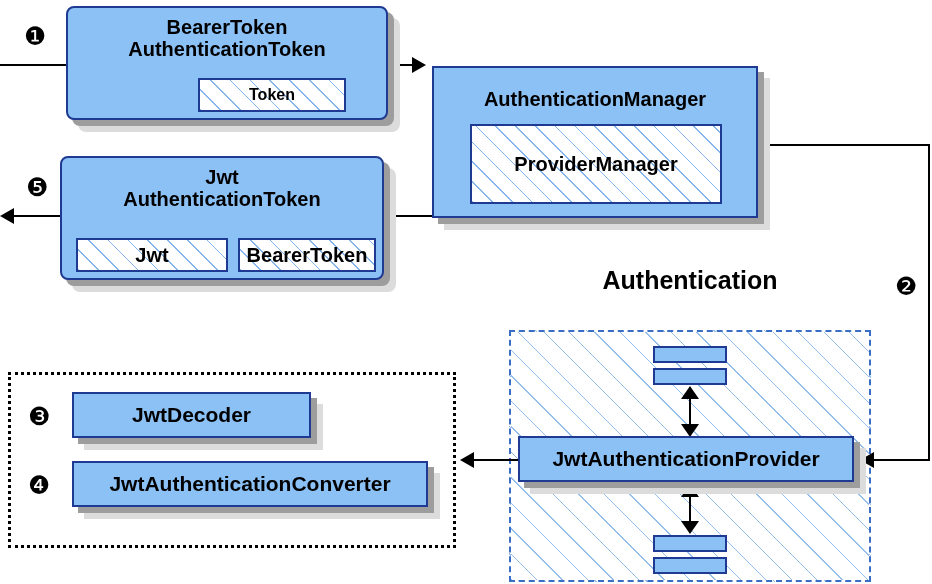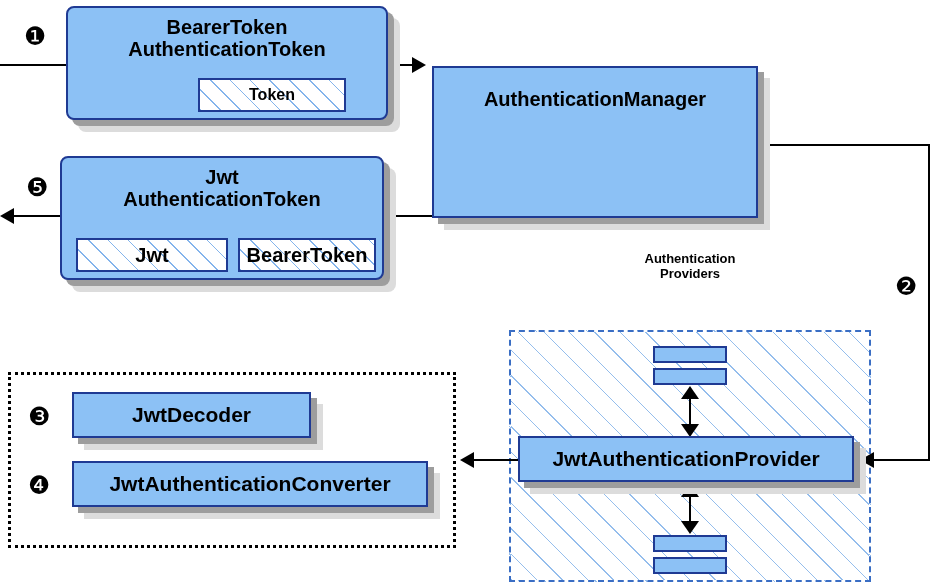--- a/index.html
+++ b/index.html
@@ -178,40 +178,42 @@
   <div class="ln ln-v" style="left:689px; top:389px; height:44px;"></div>
   <div class="arrow arrow-up" style="left:681px; top:386px;"></div>
   <div class="arrow arrow-down" style="left:681px; top:424px;"></div>
 
   <div class="ln ln-v" style="left:689px; top:487px; height:44px;"></div>
   <div class="arrow arrow-up" style="left:681px; top:484px;"></div>
   <div class="arrow arrow-down" style="left:681px; top:521px;"></div>
 
   <div class="group-hatch" style="left:509px; top:330px; width:362px; height:252px;"></div>
 
-  <div class="group-title" style="left:560px; top:252px; width:260px; font-size:13px;">
+  <div class="group-title" style="left:560px; top:266px; width:260px; font-size:25px;">
     <div>Authentication</div>
-    <div>Providers</div>
   </div>
 
   <div class="group-dotted" style="left:8px; top:372px; width:448px; height:176px;"></div>
 
   <div class="node rounded shadow2" style="left:66px; top:6px; width:322px; height:114px; font-size:20px; align-items:flex-start; padding-top:8px;">
     <div>
       <div>BearerToken</div>
       <div>AuthenticationToken</div>
     </div>
   </div>
   <div class="chip" style="left:150px; top:78px; width:148px; height:34px; font-size:16px;margin-left:48px;">
     <span>Token</span>
   </div>
 
   <div class="node shadow2" style="left:432px; top:66px; width:326px; height:152px; font-size:20px; align-items:flex-start; padding-top:20px;">
     <span>AuthenticationManager</span>
   </div>
+  <div class="chip" style="left:470px; top:124px; width:252px; height:80px; font-size:20px;">
+    <span>ProviderManager</span>
+  </div>
 
   <div class="node rounded shadow2" style="left:60px; top:156px; width:324px; height:124px; font-size:20px; align-items:flex-start; padding-top:8px;">
     <div>
       <div>Jwt</div>
       <div>AuthenticationToken</div>
     </div>
   </div>
   <div class="chip" style="left:76px; top:238px; width:152px; height:34px; font-size:20px;">
     <span>Jwt</span>
   </div>

